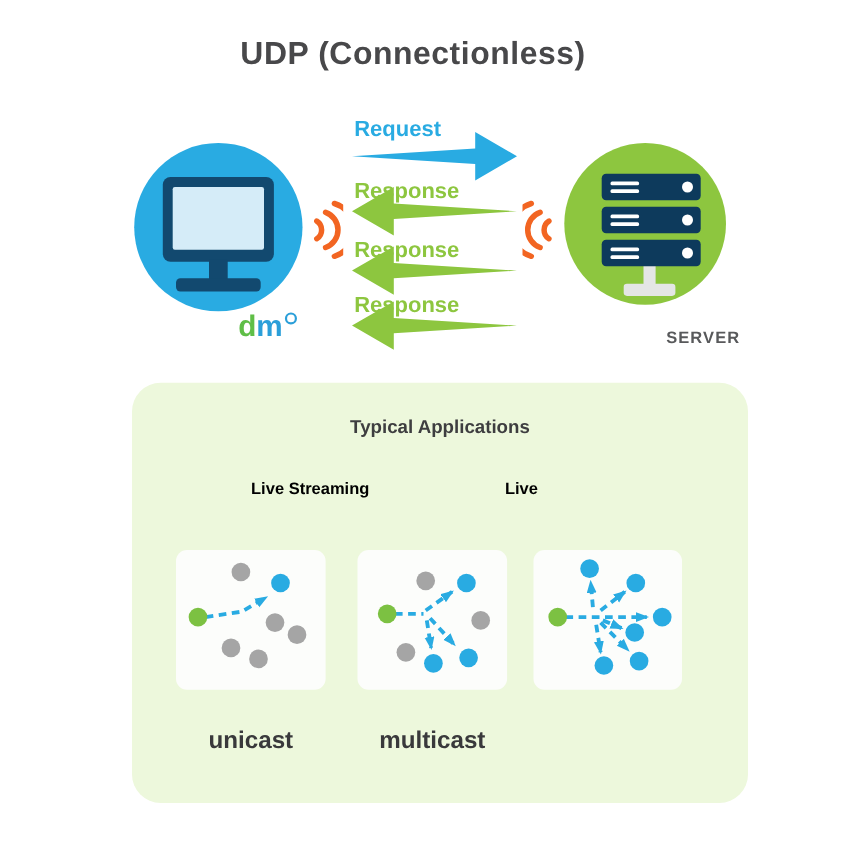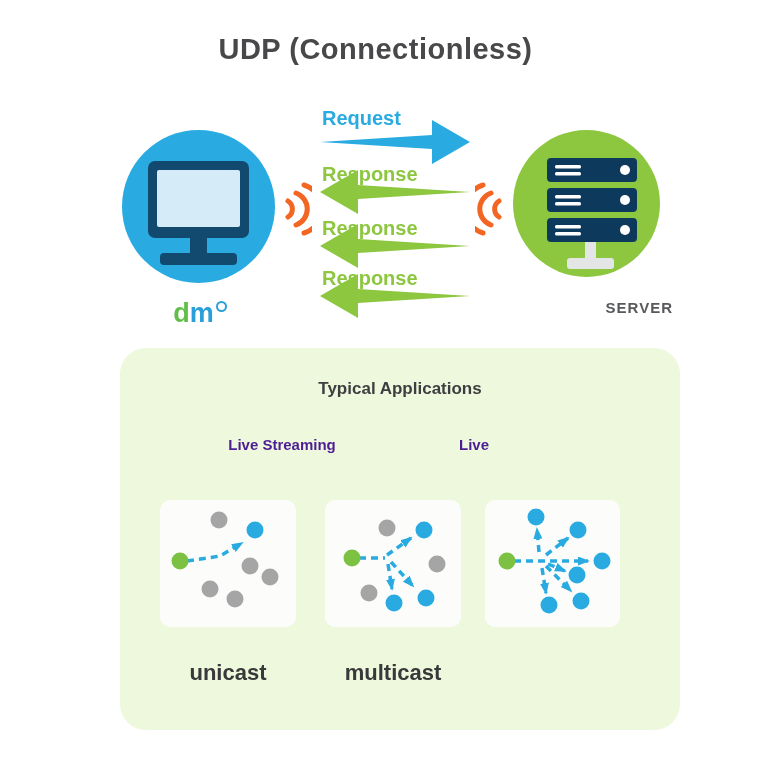--- a/index.html
+++ b/index.html
@@ -14,21 +14,21 @@
     left:0;right:0;top:33px;text-align:center;
     font-size:29px;font-weight:600;letter-spacing:.5px;color:#48484A;
   }
 
   
   .circle{border-radius:50%;display:flex;align-items:center;justify-content:center;}
   .client-circle{left:122px;top:130px;width:153px;height:153px;background:#29ABE2;}
   .server-circle{left:513px;top:130px;width:147px;height:147px;background:#8DC63F;}
 
   
-  .dm-logo{left:130px;top:300px;width:140px;text-align:center;font-weight:bold;font-size:27px;line-height:1;}
+  .dm-logo{left:130px;top:283px;width:140px;text-align:right;font-weight:bold;font-size:27px;line-height:1;}
   .dm-logo .d{color:#5FBE47;}
   .dm-logo .m{color:#2B9FD9;}
   .dm-logo .ring{
     display:inline-block;width:7px;height:7px;border:2.5px solid #2B9FD9;
     border-radius:50%;margin-left:2px;vertical-align:top;margin-top:1px;
   }
 
   .server-label{
     left:511px;top:299px;width:162px;text-align:right;
     font-size:15px;font-weight:bold;letter-spacing:1px;color:#58595B;
@@ -53,21 +53,21 @@
 
   
   .panel{
     left:120px;top:348px;width:540px;height:382px;
     background:#EDF8DC;border-radius:26px;padding-left:20px;
   }
   .panel-title{
     left:0;right:0;top:31px;text-align:center;
     font-size:17px;font-weight:bold;color:#3E3E40;
   }
-  .app-label{font-size:15px;font-weight:bold;color:#4c1d95;text-align:center;top:88px;}
+  .app-label{font-size:15px;font-weight:bold;color:#000000;text-align:center;top:88px;}
   .app-live{left:72px;width:180px;}
   .app-voip{left:284px;width:140px;}
 
   .cast-box{
     top:152px;width:136px;height:127px;background:#FCFDFB;border-radius:10px;
   }
   .box-uni{left:40px;}
   .box-multi{left:205px;}
   .box-broad{left:365px;width:135px;}
   .cast-box svg{display:block;}

